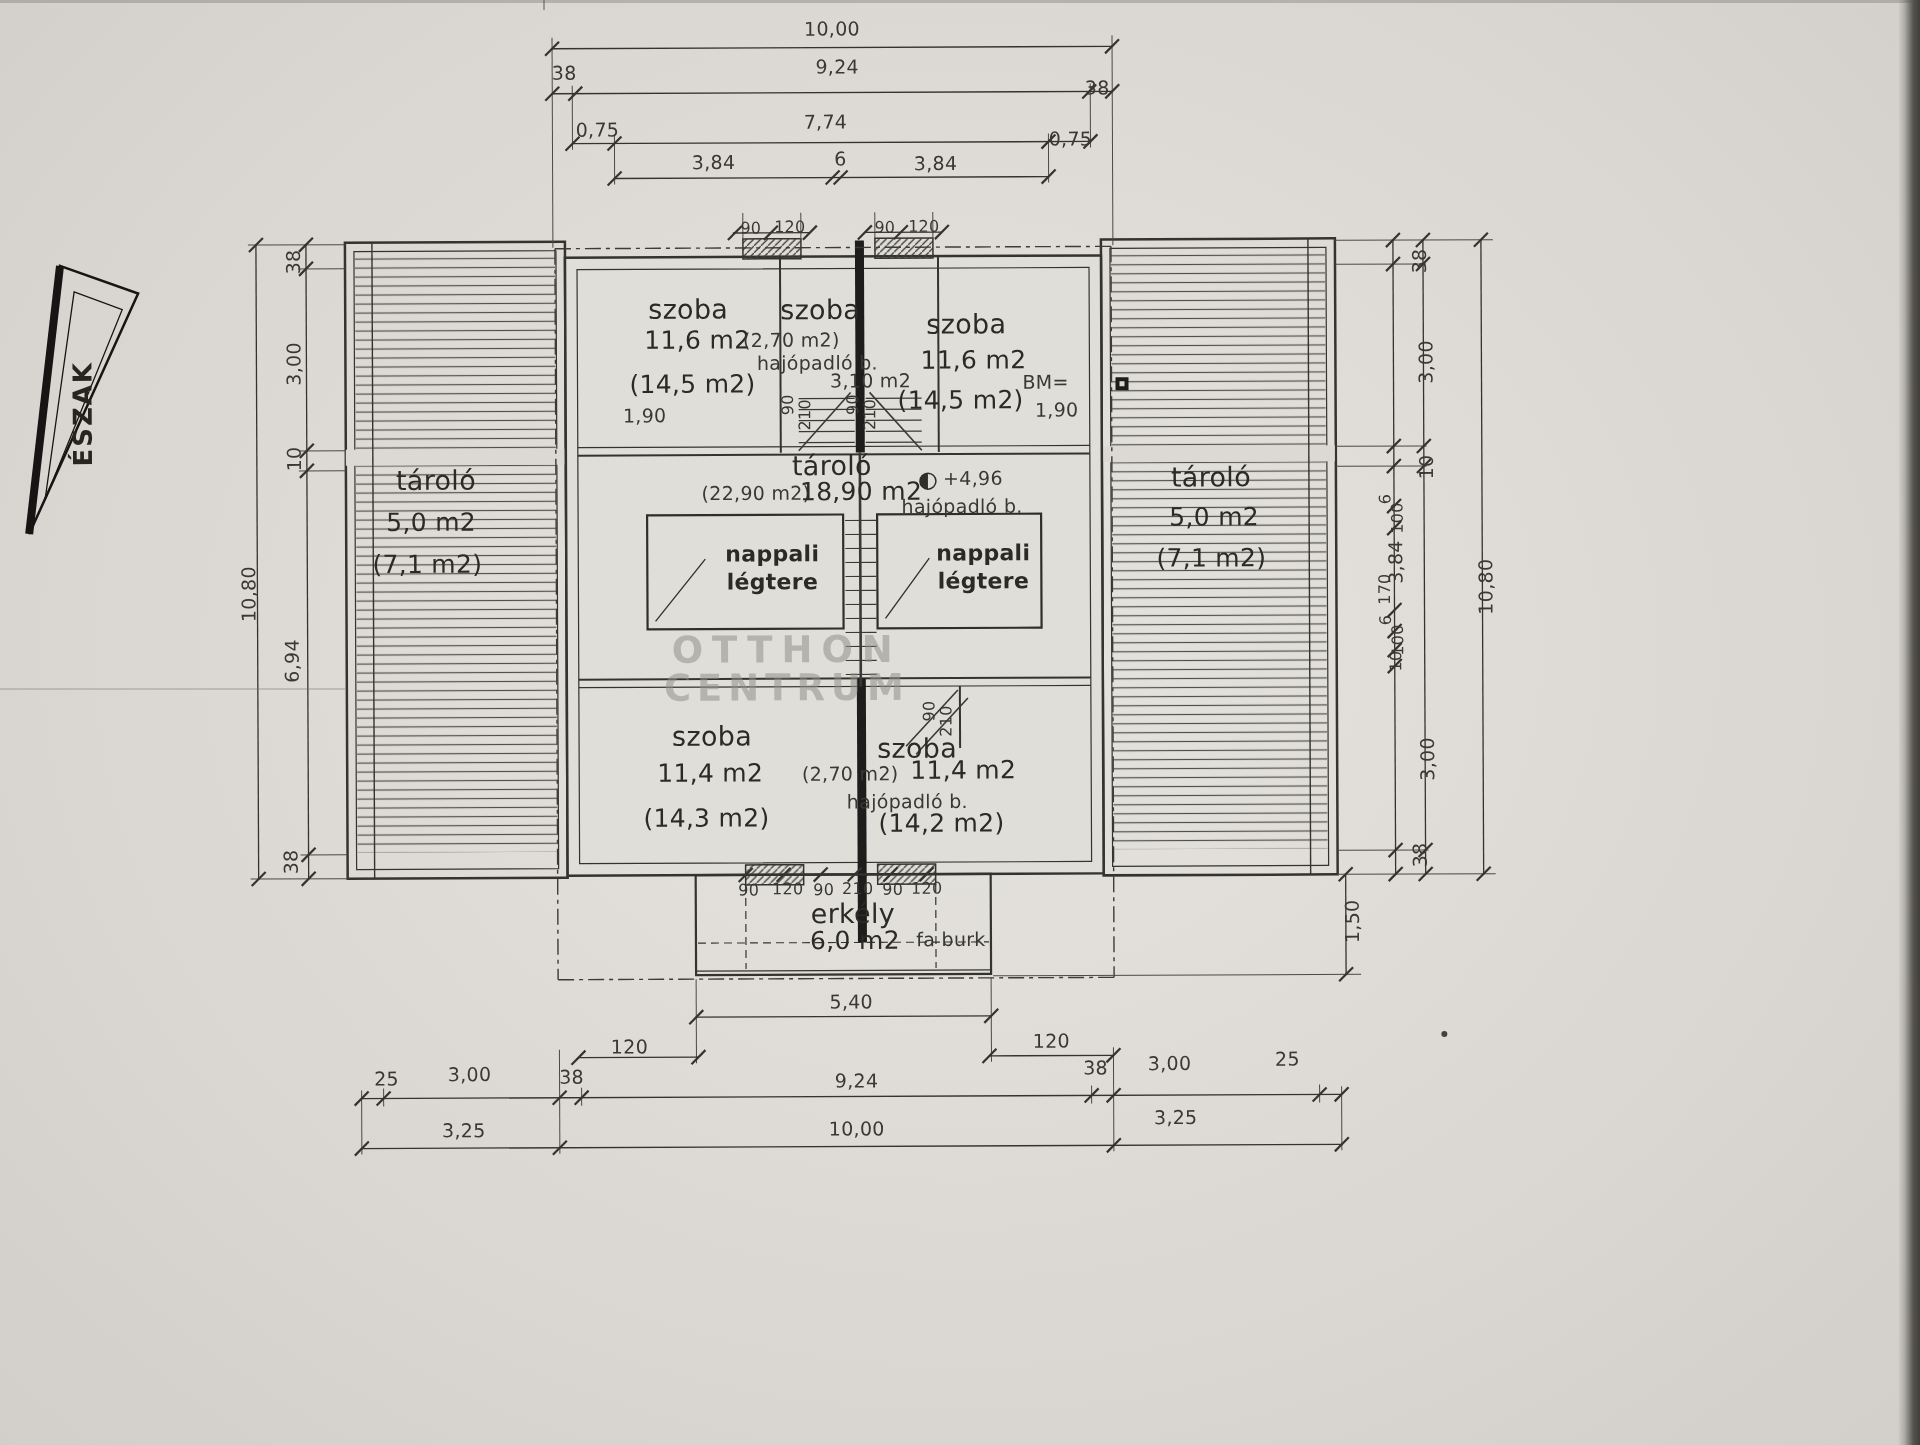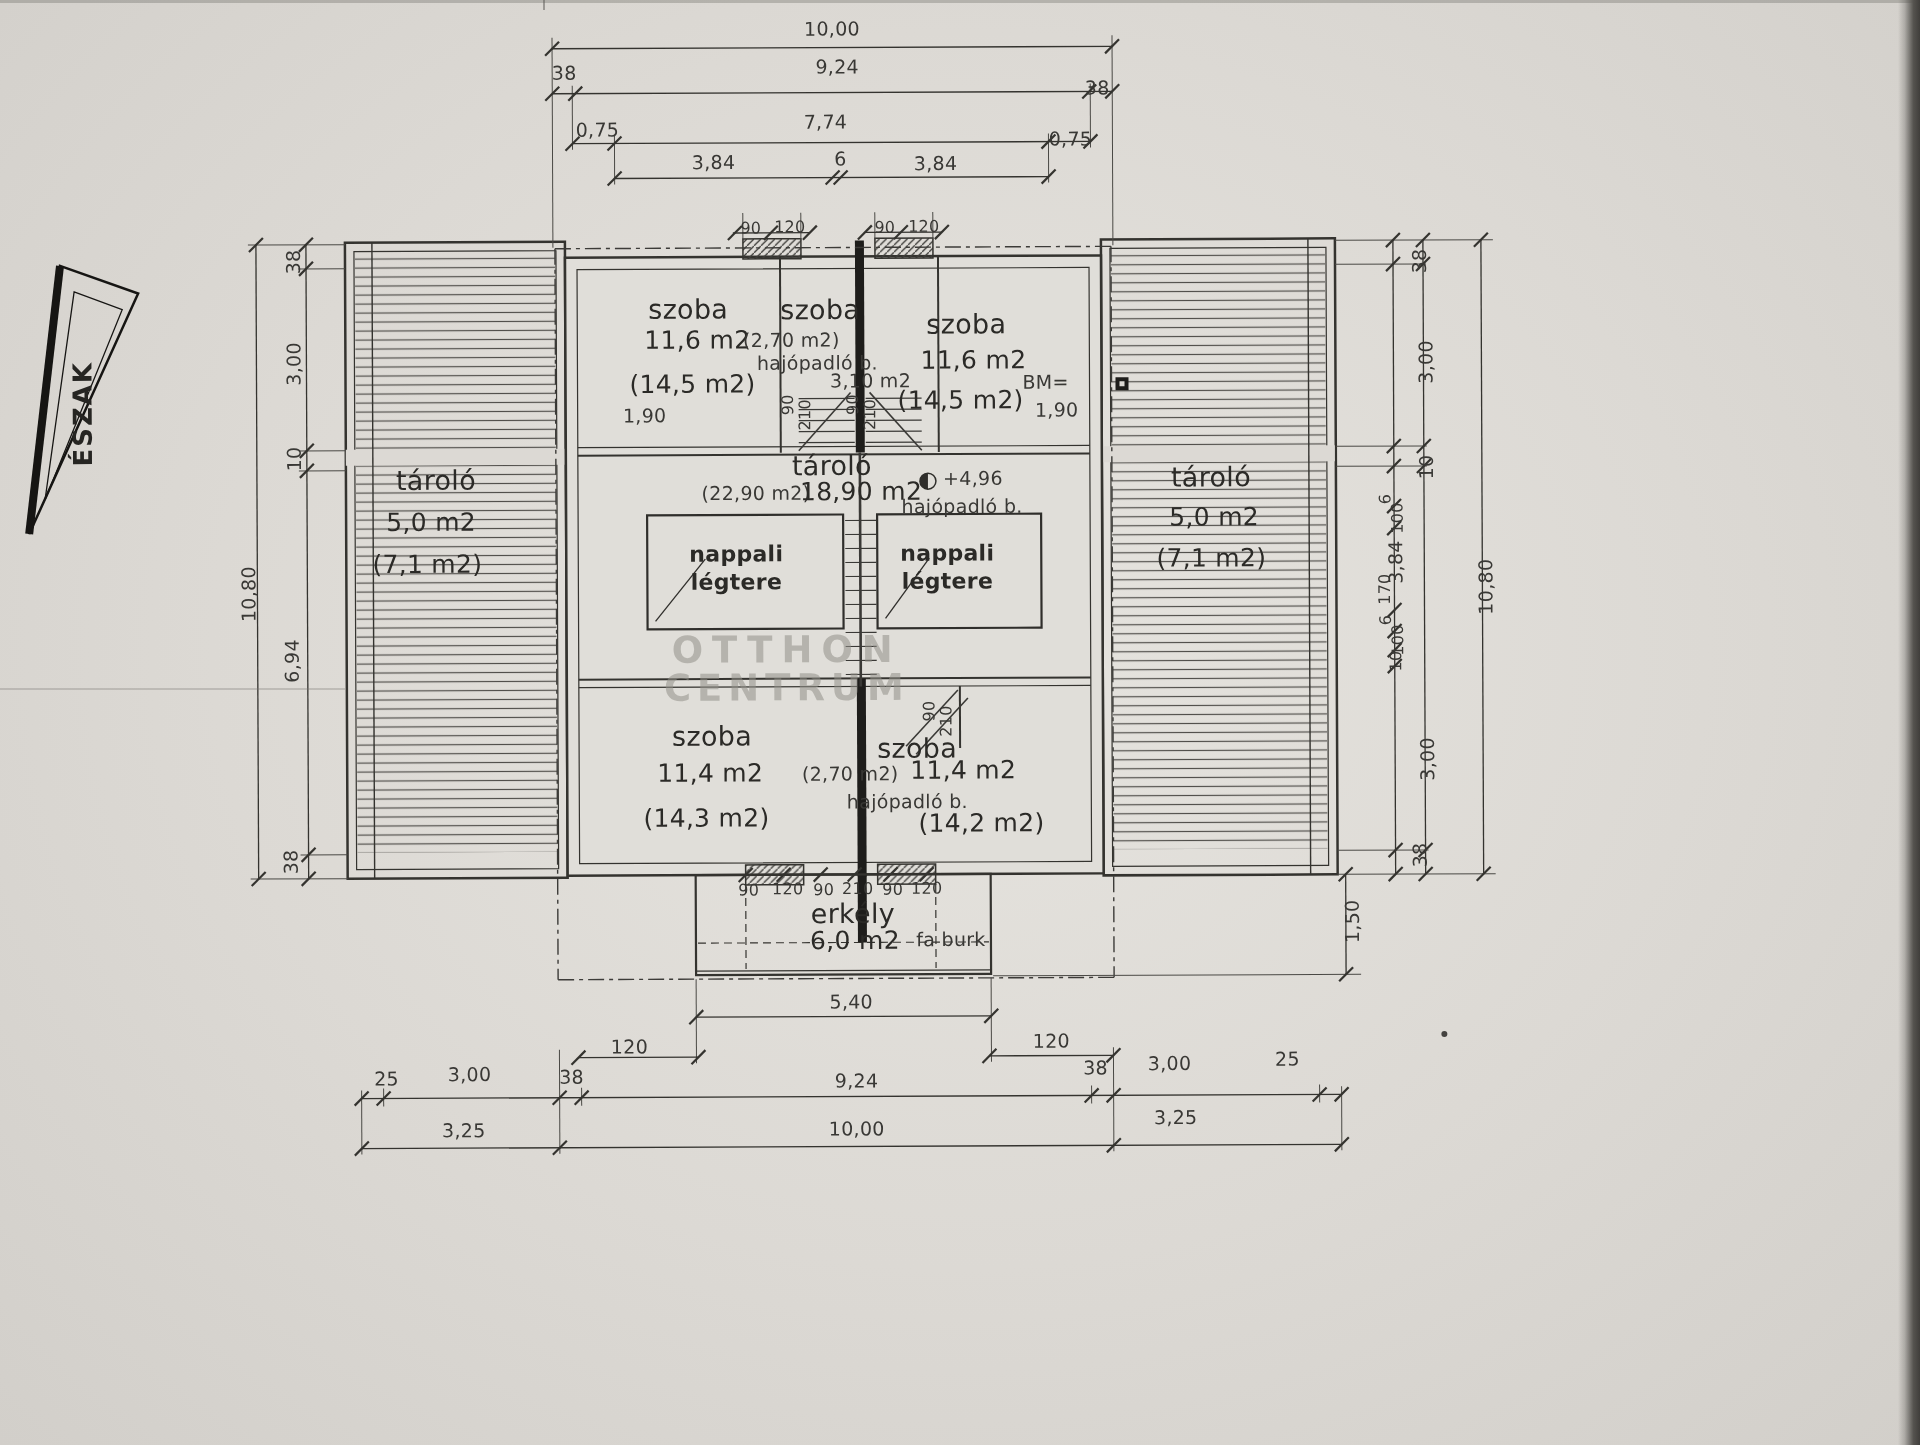--- a/index.html
+++ b/index.html
@@ -8,21 +8,21 @@
     background:radial-gradient(ellipse at 50% 45%, #e6e4df 0%, #dcd9d4 55%, #d2cfca 100%);
     font-family:"DejaVu Sans", sans-serif;color:#2f2e2b;
   }
   #plan{position:absolute;left:0;top:0;width:1920px;height:1445px;transform:rotate(-0.25deg);}
   #plan-svg{position:absolute;left:0;top:0;}
   .lbl{position:absolute;transform:translate(-50%,-50%);font-size:19px;white-space:nowrap;color:#393835;letter-spacing:.3px;}
   .rot{transform:translate(-50%,-50%) rotate(-90deg);}
   .sm{font-size:16px;}
   .room{font-size:27px;color:#2b2a27;}
   .area{font-size:25px;color:#2b2a27;}
-  .voidlbl{font-size:22px;font-weight:600;color:#2b2a27;}
+  .voidlbl{font-size:22px;font-weight:600;color:#2b2a27;margin-left:36px;}
   .north{font-size:26px;font-weight:600;letter-spacing:2px;color:#262522;}
   .wm{position:absolute;transform:translate(-50%,-50%);white-space:nowrap;color:rgba(146,143,136,.55);}
   #wm-logo{font-size:118px;font-weight:700;letter-spacing:2px;color:rgba(150,147,140,.45);}
   #wm-1{font-size:37px;letter-spacing:9px;font-weight:600;}
   #wm-2{font-size:37px;letter-spacing:6px;font-weight:600;}
   #edge-r{position:absolute;left:1898px;top:0;width:22px;height:1445px;
     background:linear-gradient(to right,rgba(60,58,55,0) 0%,rgba(60,58,55,.25) 30%,#55534f 70%,#403e3b 100%);}
   #edge-t{position:absolute;left:0;top:0;width:100%;height:3px;background:rgba(90,88,84,.3);}
   #crease{position:absolute;left:0;top:688px;width:345px;height:2px;background:rgba(120,117,112,.3);}
   #seam-t{position:absolute;left:543px;top:0;width:2px;height:10px;background:rgba(90,88,84,.5);}
@@ -332,21 +332,21 @@
 <div class="lbl voidlbl" style="left:948px;top:581px;">légtere</div>
 
 <div class="lbl room" style="left:712px;top:735px;">szoba</div>
 <div class="lbl area" style="left:710px;top:772px;">11,4 m2</div>
 <div class="lbl area" style="left:706px;top:817px;">(14,3 m2)</div>
 
 <div class="lbl room" style="left:917px;top:748px;">szoba</div>
 <div class="lbl" style="left:850px;top:773px;">(2,70 m2)</div>
 <div class="lbl area" style="left:963px;top:770px;">11,4 m2</div>
 <div class="lbl" style="left:907px;top:801px;">hajópadló b.</div>
-<div class="lbl area" style="left:941px;top:823px;margin-left:40px;">(14,2 m2)</div>
+<div class="lbl area" style="left:941px;top:823px;">(14,2 m2)</div>
 
 <div class="lbl room" style="left:852px;top:913px;">erkély</div>
 <div class="lbl area" style="left:854px;top:940px;">6,0 m2</div>
 <div class="lbl" style="left:950px;top:939px;">fa burk</div>
 
 <div class="lbl" style="left:835px;top:28px;">10,00</div>
 <div class="lbl" style="left:567px;top:71px;">38</div>
 <div class="lbl" style="left:840px;top:66px;">9,24</div>
 <div class="lbl" style="left:1100px;top:88px;">38</div>
 <div class="lbl" style="left:600px;top:128px;">0,75</div>

